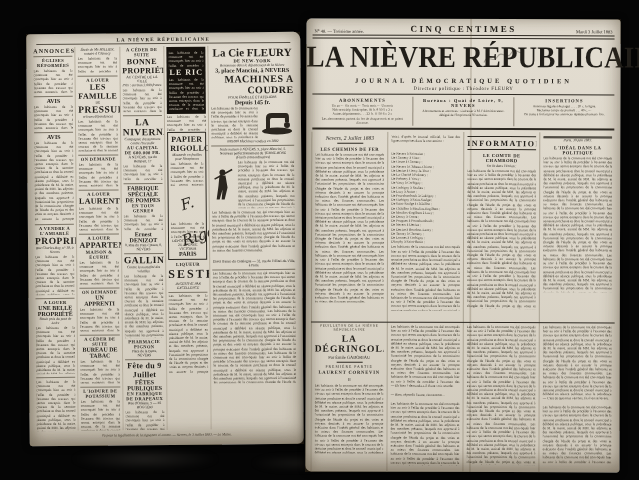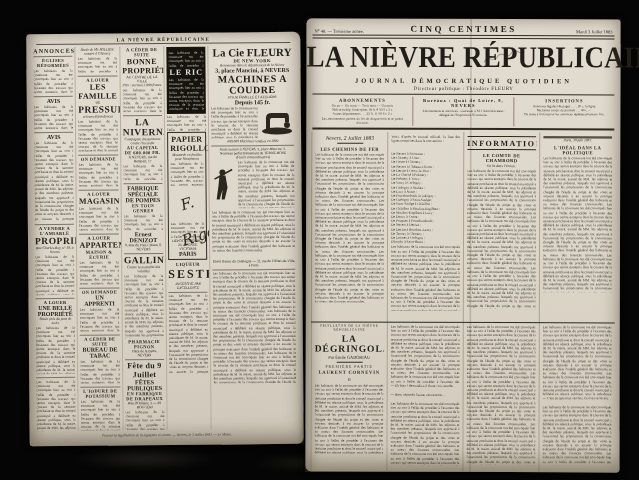--- a/index.html
+++ b/index.html
@@ -143,21 +143,21 @@
           <div class="t-h-xl">PRESSURE</div>
           <div class="t-sub-i">et leurs dépendances</div>
           <p class="greek g4">Les habitants de la commune ont été convoqués hier au soir à l'effet de procéder à l'examen des travaux qui seront entrepris dans le courant de la semaine prochaine et dont le conseil municipal a délibéré en séance publique, sous la présidence de M. le maire, assisté de MM. les adjoints et des membres présents, lesquels ont approuvé à l'unanimité les propositions de la commission chargée de l'étude du projet et des voies et moyens destinés à en assurer la prompte exécution dans l'intérêt général des habitants et au mieux des finances communales.</p>
         </div>
         <div class="ad">
           <div class="t-h-sm">ON DEMANDE</div>
           <p class="greek g3">Les habitants de la commune ont été convoqués hier au soir à l'effet de procéder à l'examen des travaux qui seront entrepris dans le courant de la semaine prochaine et dont le conseil municipal a délibéré en séance publique, sous la présidence de M. le maire, assisté de MM. les adjoints et des membres présents, lesquels ont approuvé à l'unanimité les propositions de la commission chargée de l'étude du projet et des voies et moyens destinés à en assurer la prompte exécution dans l'intérêt général des habitants et au mieux des finances communales.</p>
         </div>
         <div class="ad">
           <div class="t-h-sm">A LOUER</div>
-          <div class="t-h-lg">MAGASIN</div>
+          <div class="t-h-lg">LAURENT</div>
           <p class="greek g3">Les habitants de la commune ont été convoqués hier au soir à l'effet de procéder à l'examen des travaux qui seront entrepris dans le courant de la semaine prochaine et dont le conseil municipal a délibéré en séance publique, sous la présidence de M. le maire, assisté de MM. les adjoints et des membres présents, lesquels ont approuvé à l'unanimité les propositions de la commission chargée de l'étude du projet et des voies et moyens destinés à en assurer la prompte exécution dans l'intérêt général des habitants et au mieux des finances communales.</p>
         </div>
         <div class="ad">
           <div class="t-h-sm">A LOUER</div>
           <div class="t-h-lg">APPARTEMENT</div>
           <div class="t-h-sm">MAISON &amp; ÉCURIE</div>
           <p class="greek g3">Les habitants de la commune ont été convoqués hier au soir à l'effet de procéder à l'examen des travaux qui seront entrepris dans le courant de la semaine prochaine et dont le conseil municipal a délibéré en séance publique, sous la présidence de M. le maire, assisté de MM. les adjoints et des membres présents, lesquels ont approuvé à l'unanimité les propositions de la commission chargée de l'étude du projet et des voies et moyens destinés à en assurer la prompte exécution dans l'intérêt général des habitants et au mieux des finances communales.</p>
         </div>
         <div class="ad">
           <div class="t-h-sm">ON DEMANDE</div>
@@ -238,21 +238,21 @@
         </div>
         <p class="greek g10">Les habitants de la commune ont été convoqués hier au soir à l'effet de procéder à l'examen des travaux qui seront entrepris dans le courant de la semaine prochaine et dont le conseil municipal a délibéré en séance publique, sous la présidence de M. le maire, assisté de MM. les adjoints et des membres présents, lesquels ont approuvé à l'unanimité les propositions de la commission chargée de l'étude du projet et des voies et moyens destinés à en assurer la prompte exécution dans l'intérêt général des habitants et au mieux des finances communales. Les habitants de la commune ont été convoqués hier au soir à l'effet de procéder à l'examen des travaux qui seront entrepris dans le courant de la semaine prochaine et dont le conseil municipal a délibéré en séance publique, sous la présidence de M. le maire, assisté de MM. les adjoints et des membres présents, lesquels ont approuvé à l'unanimité les propositions de la commission chargée de l'étude du projet et des voies et moyens destinés à en assurer la prompte exécution dans l'intérêt général des habitants et au mieux des finances communales.</p>
       </div>
 
       <div class="lp-col wide">
         <div class="ad">
           <div style="font-size:11px;font-weight:bold;text-align:center;">La Cie FLEURY</div>
           <div class="t-h-sm">DE NEW-YORK</div>
           <div class="t-sub-i">Renommée dans le département de la Nièvre</div>
           <div class="t-h-md">3, place Mancini, à NEVERS</div>
-          <div style="font-size:10px;font-weight:bold;text-align:center;letter-spacing:.5px;">MACHINES A COUDRE</div>
+          <div style="font-size:10px;font-weight:bold;text-align:right;letter-spacing:.5px;">MACHINES A COUDRE</div>
           <div class="t-sub">POUR FAMILLE ET ATELIERS</div>
           <div class="t-h-md">Depuis 145 fr.</div>
           <div class="engrave">
             <p class="greek g4">Les habitants de la commune ont été convoqués hier au soir à l'effet de procéder à l'examen des travaux qui seront entrepris dans le courant de la semaine prochaine et dont le conseil municipal a délibéré en séance publique, sous la présidence de M. le maire, assisté de MM. les adjoints et des membres présents, lesquels ont approuvé à l'unanimité les propositions de la commission chargée de l'étude du projet et des voies et moyens destinés à en assurer la prompte exécution dans l'intérêt général des habitants et au mieux des finances communales.</p>
             <svg width="34" height="26" viewBox="0 0 34 26">
               <ellipse cx="17" cy="22" rx="15" ry="3.5" fill="#2b261f"></ellipse>
               <path d="M6 21 L6 9 Q6 4 12 4 L26 4 Q29 4 29 8 L29 13 L25 13 L25 9 L12 9 Q10 9 10 11 L10 21 Z" fill="#2b261f"></path>
               <circle cx="27" cy="16" r="3" fill="#2b261f"></circle>
             </svg>
           </div>

